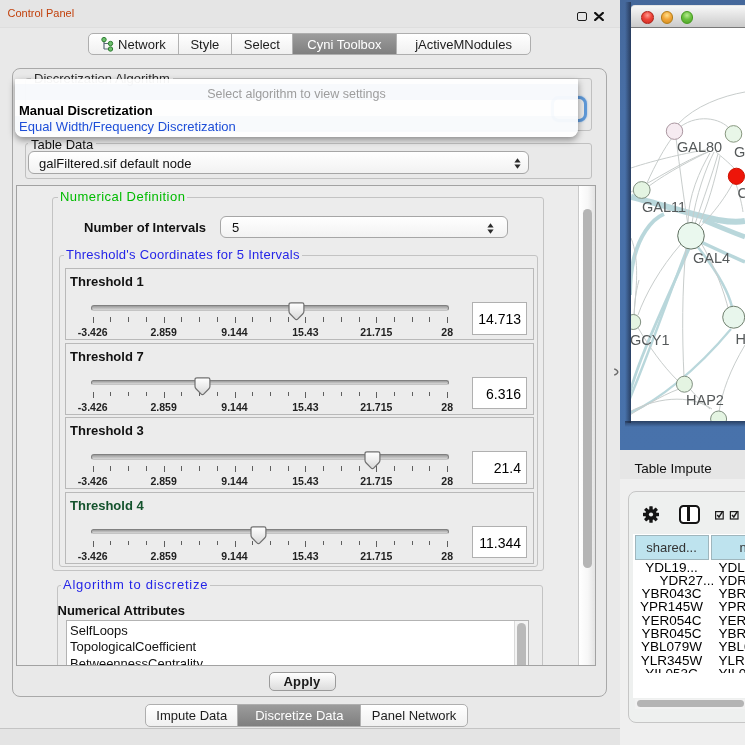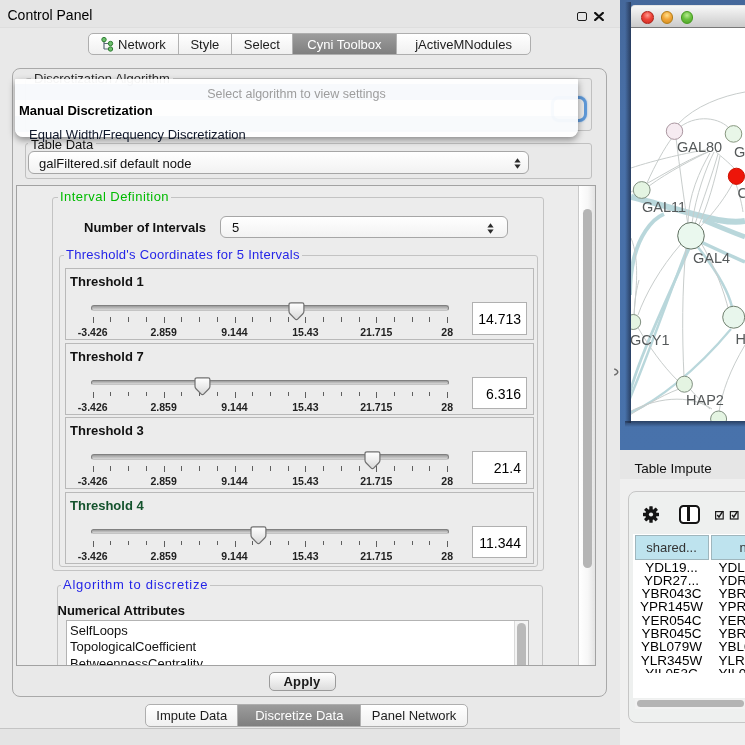--- a/index.html
+++ b/index.html
@@ -9,21 +9,21 @@
 .seg { display:flex; align-items:center; justify-content:center; font-size:13px; color:#1c1c1c; border-left:1px solid #b2b2b2; height:100%; }
 .seg.first { border-left:none; }
 .seg.sel { background:linear-gradient(#9c9c9c,#7f7f7f); color:#fff; }
 </style>
 </head>
 <body>
 
 <div class="abs" style="left:0;top:0;width:620px;height:745px;background:#e9e9e9;">
 
   <div class="abs" style="left:0;top:0;width:620px;height:28px;background:#e5e5e5;border-bottom:1px solid #dedede;">
-    <div class="abs" style="left:7.5px;top:7px;font-size:14px;color:#000000;">Control Panel</div>
+    <div class="abs" style="left:7.5px;top:7px;font-size:11px;color:#c2410c;">Control Panel</div>
 
     <div class="abs" style="left:577px;top:11.5px;width:10px;height:9px;border:1.8px solid #1b1b1b;border-radius:2px;"></div>
 
     <svg class="abs" style="left:594px;top:12px;" width="10" height="9" viewBox="0 0 10 9">
       <path d="M1.2 1 L8.8 8 M8.8 1 L1.2 8" stroke="#111" stroke-width="2.3" stroke-linecap="round"></path>
     </svg>
   </div>
 
   <div class="abs" style="left:88px;top:33px;width:443px;height:22px;border:1px solid #aeaeae;border-radius:5px;background:linear-gradient(#ffffff,#f0f0f0);display:flex;overflow:hidden;">
     <div class="seg first" style="width:89.3px;">
@@ -56,27 +56,27 @@
       <path d="M3.5 0.2 L6.6 4.4 L0.4 4.4 Z" fill="#2b2b2b"></path>
       <path d="M3.5 10.8 L6.6 6.6 L0.4 6.6 Z" fill="#2b2b2b"></path>
     </svg>
   </div>
 
   <div class="abs" style="left:15px;top:78.5px;width:563px;height:58px;background:rgba(255,255,255,0.95);border-radius:1px 1px 8px 8px;box-shadow:0 3px 7px rgba(0,0,0,0.4);z-index:30;">
     <div class="abs" style="left:0;top:5px;width:563px;height:16px;background:rgba(236,243,250,0.38);"></div>
     <div class="abs" style="left:0;top:37px;width:563px;height:16px;background:rgba(236,243,250,0.32);"></div>
     <div class="abs" style="left:0;top:8px;width:563px;text-align:center;font-size:12.5px;color:#9d9d9d;">Select algorithm to view settings</div>
     <div class="abs" style="left:4px;top:24px;font-size:13px;font-weight:bold;color:#000;">Manual Discretization</div>
-    <div class="abs" style="left:14px;top:40px;font-size:13px;color:#0f172a;margin-top:8px;">Equal Width/Frequency Discretization</div>
+    <div class="abs" style="left:4px;top:40px;font-size:13px;color:#1d4ed8;">Equal Width/Frequency Discretization</div>
   </div>
 
   <div class="abs" style="left:16px;top:184.5px;width:580px;height:481px;border:1px solid #a2a2a2;background:#ececec;overflow:hidden;">
 
     <div class="abs" style="left:35px;top:11.5px;width:492px;height:374px;border:1px solid #c3c3c3;border-radius:3px;"></div>
-    <div class="abs" style="left:41px;top:3.5px;font-size:13px;color:#00bb00;background:#ececec;padding:0 2px;letter-spacing:0.45px;">Interval Definition</div>
+    <div class="abs" style="left:41px;top:3.5px;font-size:13px;color:#00bb00;background:#ececec;padding:0 2px;letter-spacing:0.45px;">Numerical Definition</div>
 
     <div class="abs" style="left:67px;top:34px;font-size:13px;font-weight:bold;color:#111;">Number of Intervals</div>
     <div class="abs" style="left:203px;top:30.5px;width:288px;height:22px;background:linear-gradient(#ffffff,#f2f2f2);border:1px solid #a6a6a6;border-radius:6px;">
       <div class="abs" style="left:11px;top:3px;font-size:13px;color:#111;">5</div>
       <svg class="abs" style="right:13px;top:5.5px;" width="7" height="11" viewBox="0 0 7 11">
         <path d="M3.5 0.2 L6.6 4.4 L0.4 4.4 Z" fill="#2b2b2b"></path>
         <path d="M3.5 10.8 L6.6 6.6 L0.4 6.6 Z" fill="#2b2b2b"></path>
       </svg>
     </div>
 
@@ -400,21 +400,21 @@
 
   <div class="abs" style="left:6px;top:43.5px;width:74px;height:25px;background:#bee3ee;border:1px solid #9fb6bd;text-align:center;font-size:13px;color:#333;line-height:24px;">shared...</div>
   <div class="abs" style="left:82px;top:43.5px;width:43px;height:25px;background:#bee3ee;border:1px solid #9fb6bd;font-size:13px;color:#333;line-height:24px;padding-left:28px;">name</div>
 
   <div class="abs" style="left:6px;top:69px;width:119px;height:112.5px;overflow:hidden;font-size:13.5px;color:#000;">
     <div style="display:flex;line-height:13.3px;">
         <div style="width:74px;flex:none;text-align:center;">YDL19...</div>
         <div style="flex:none;padding-left:10px;">YDL194W</div>
       </div>
     <div style="display:flex;line-height:13.3px;">
-        <div style="width:74px;flex:none;text-align:center;">YDR27...</div>
+        <div style="width:74px;flex:none;text-align:left;padding-left:25px;">YDR27...</div>
         <div style="flex:none;padding-left:10px;">YDR277C</div>
       </div>
     <div style="display:flex;line-height:13.3px;">
         <div style="width:74px;flex:none;text-align:center;">YBR043C</div>
         <div style="flex:none;padding-left:10px;">YBR043C</div>
       </div>
     <div style="display:flex;line-height:13.3px;">
         <div style="width:74px;flex:none;text-align:center;">YPR145W</div>
         <div style="flex:none;padding-left:10px;">YPR145W</div>
       </div>

